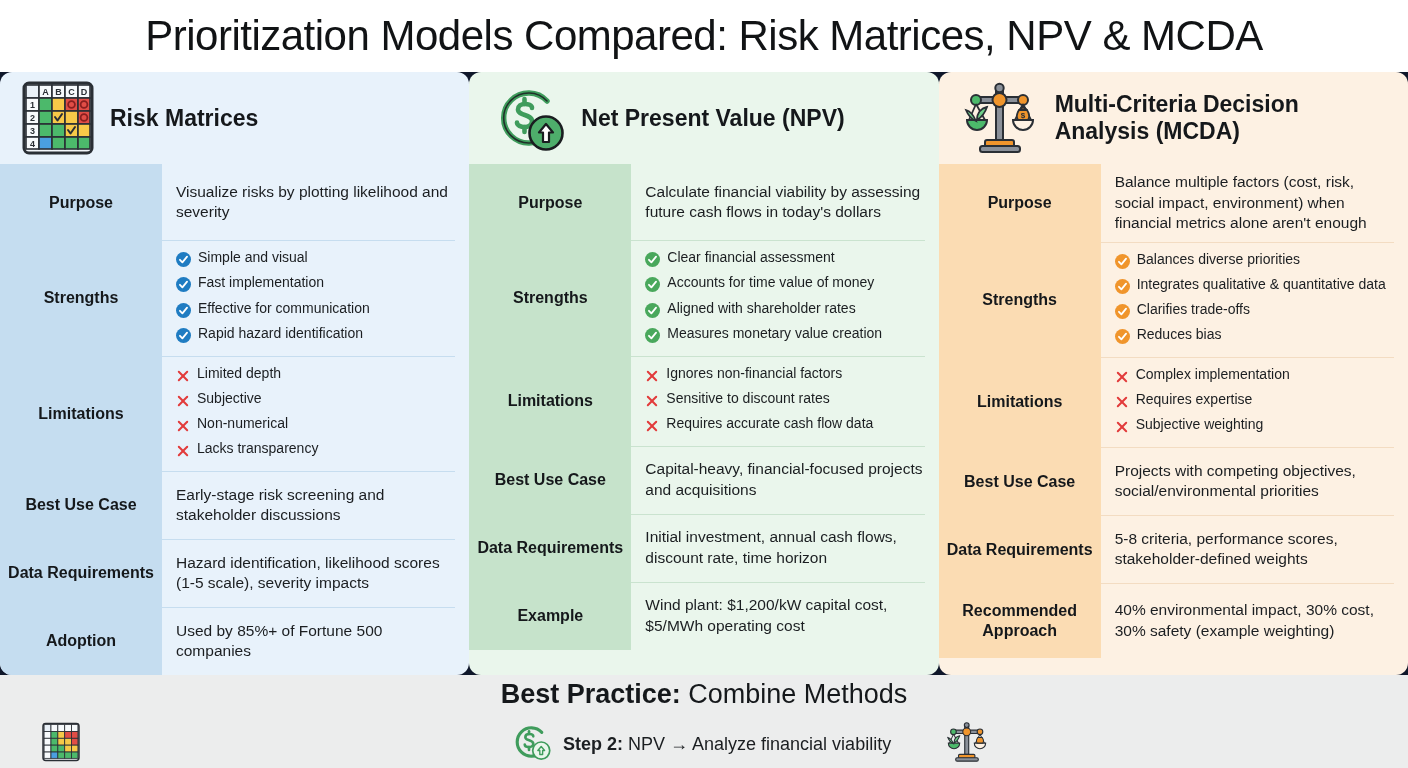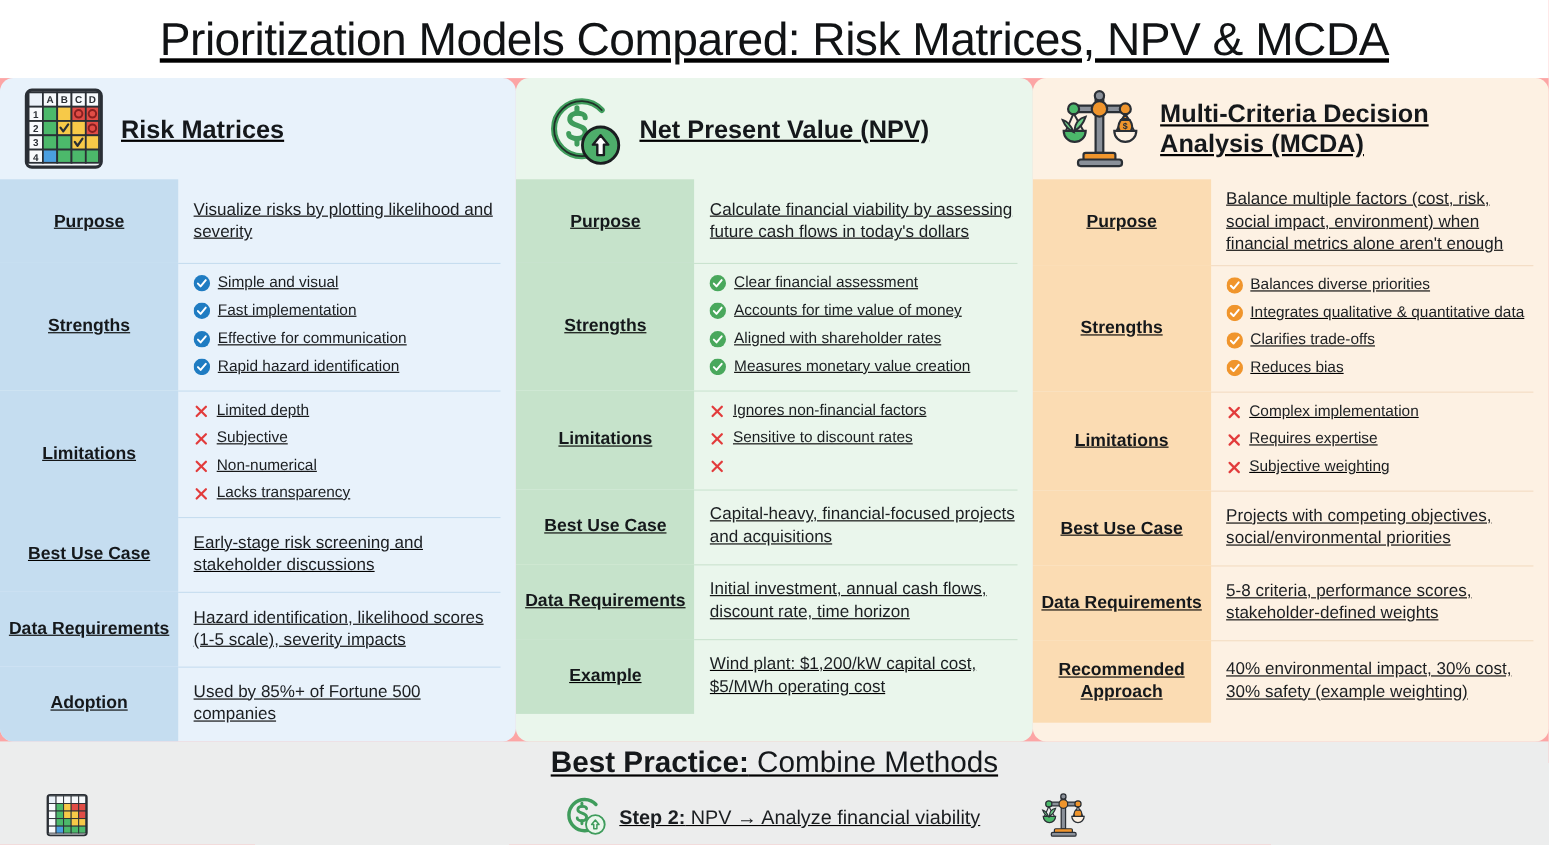--- a/index.html
+++ b/index.html
@@ -2,21 +2,21 @@
 <html><head>
 <meta charset="utf-8">
 <style>
   * { box-sizing: border-box; margin: 0; padding: 0; }
   html, body {
     width: 1408px; height: 768px;
     font-family: "Liberation Sans", sans-serif;
     background: #ffffff;
     overflow: hidden;
   }
-  .page { width: 1408px; height: 768px; display: flex; flex-direction: column; background:#fca5a5;text-decoration:underline; }
+  .page { width: 1408px; height: 768px; display: flex; flex-direction: column; background:#0f172a; }
 
   
   .title-bar {
     height: 82px;
     display: flex; align-items: center; justify-content: center;
     background: #ffffff;
   }
   .title {
     font-size: 42px; font-weight: 400; color: #111315;
     letter-spacing: -0.5px; white-space: nowrap;
@@ -387,20 +387,21 @@
                     </svg></span>
                 <span class="txt">Sensitive to discount rates</span>
               </div>
               <div class="bullet">
                 <span class="chk"><svg width="14" height="14" viewBox="0 0 16 16">
                       <g stroke="#e23b3b" stroke-width="2.3" stroke-linecap="round">
                         <line x1="3.2" y1="3.2" x2="12.8" y2="12.8"></line>
                         <line x1="12.8" y1="3.2" x2="3.2" y2="12.8"></line>
                       </g>
                     </svg></span>
+                <span class="txt">Requires accurate cash flow data</span>
               </div>
             </div>
           </div>
         </div>
 
         <div class="row r-best">
           <div class="label-cell">Best Use Case</div>
           <div class="value-cell">
             <div class="para">Capital-heavy, financial-focused projects and acquisitions</div>
           </div>

